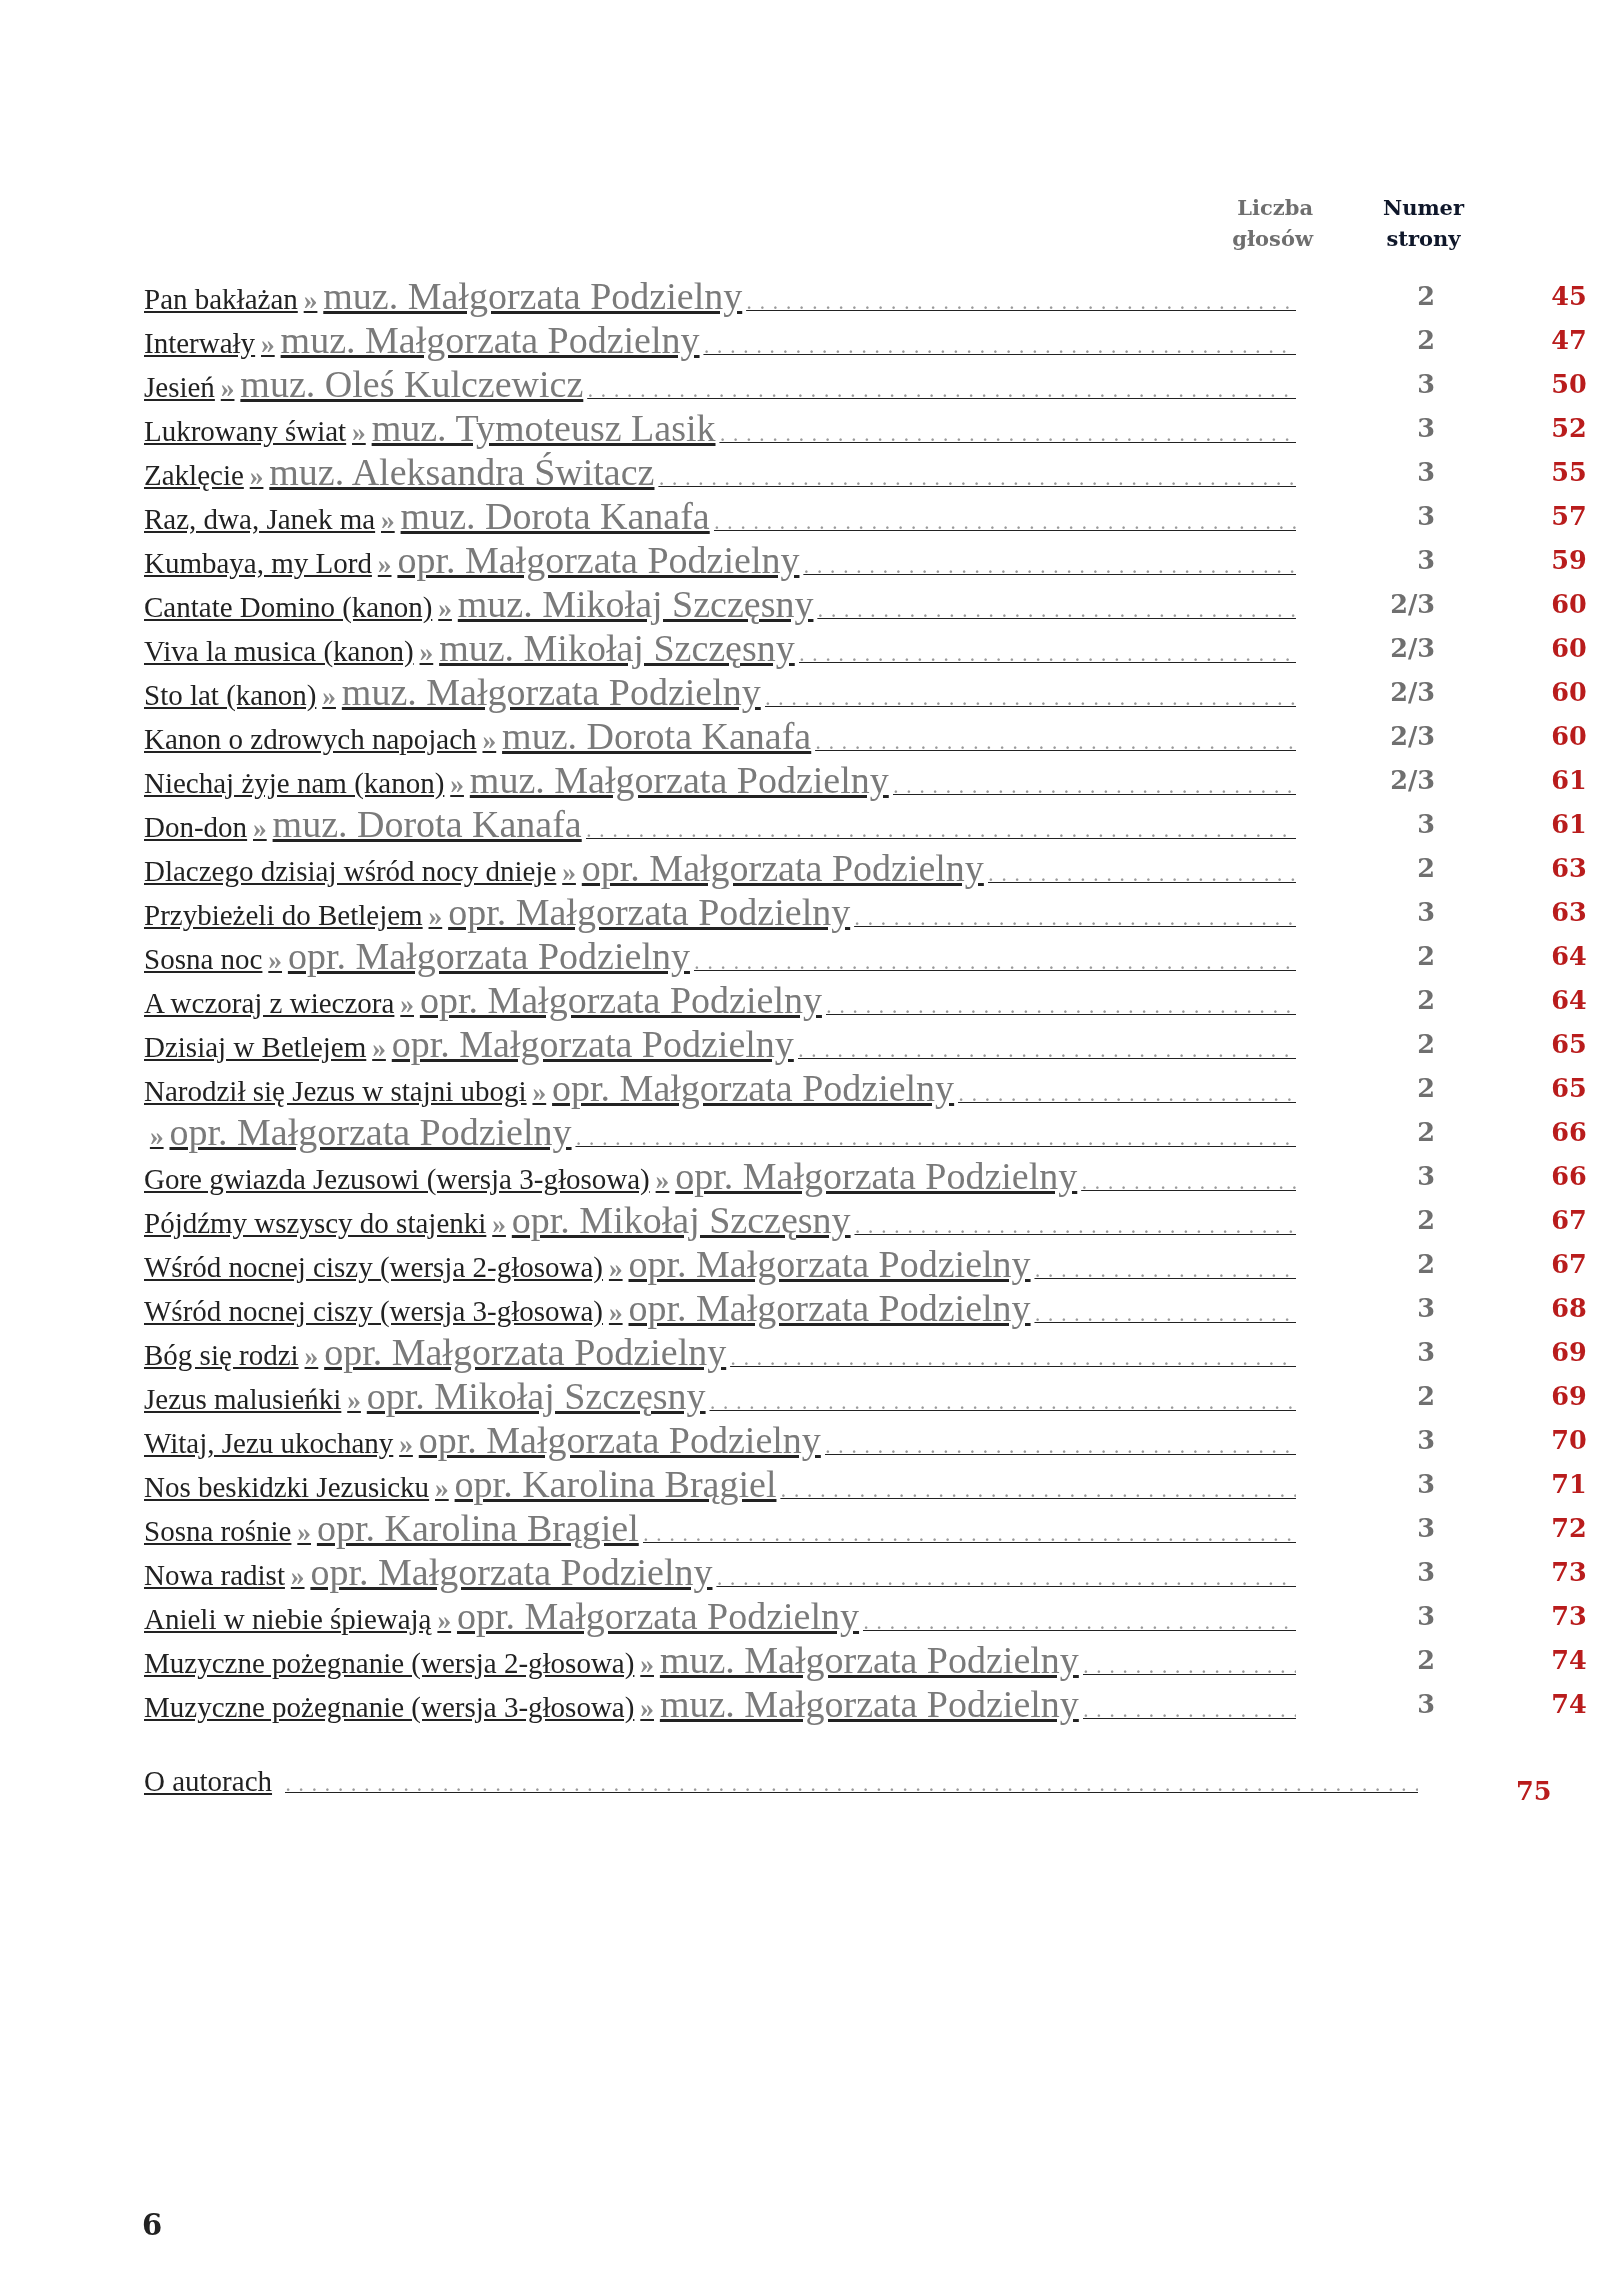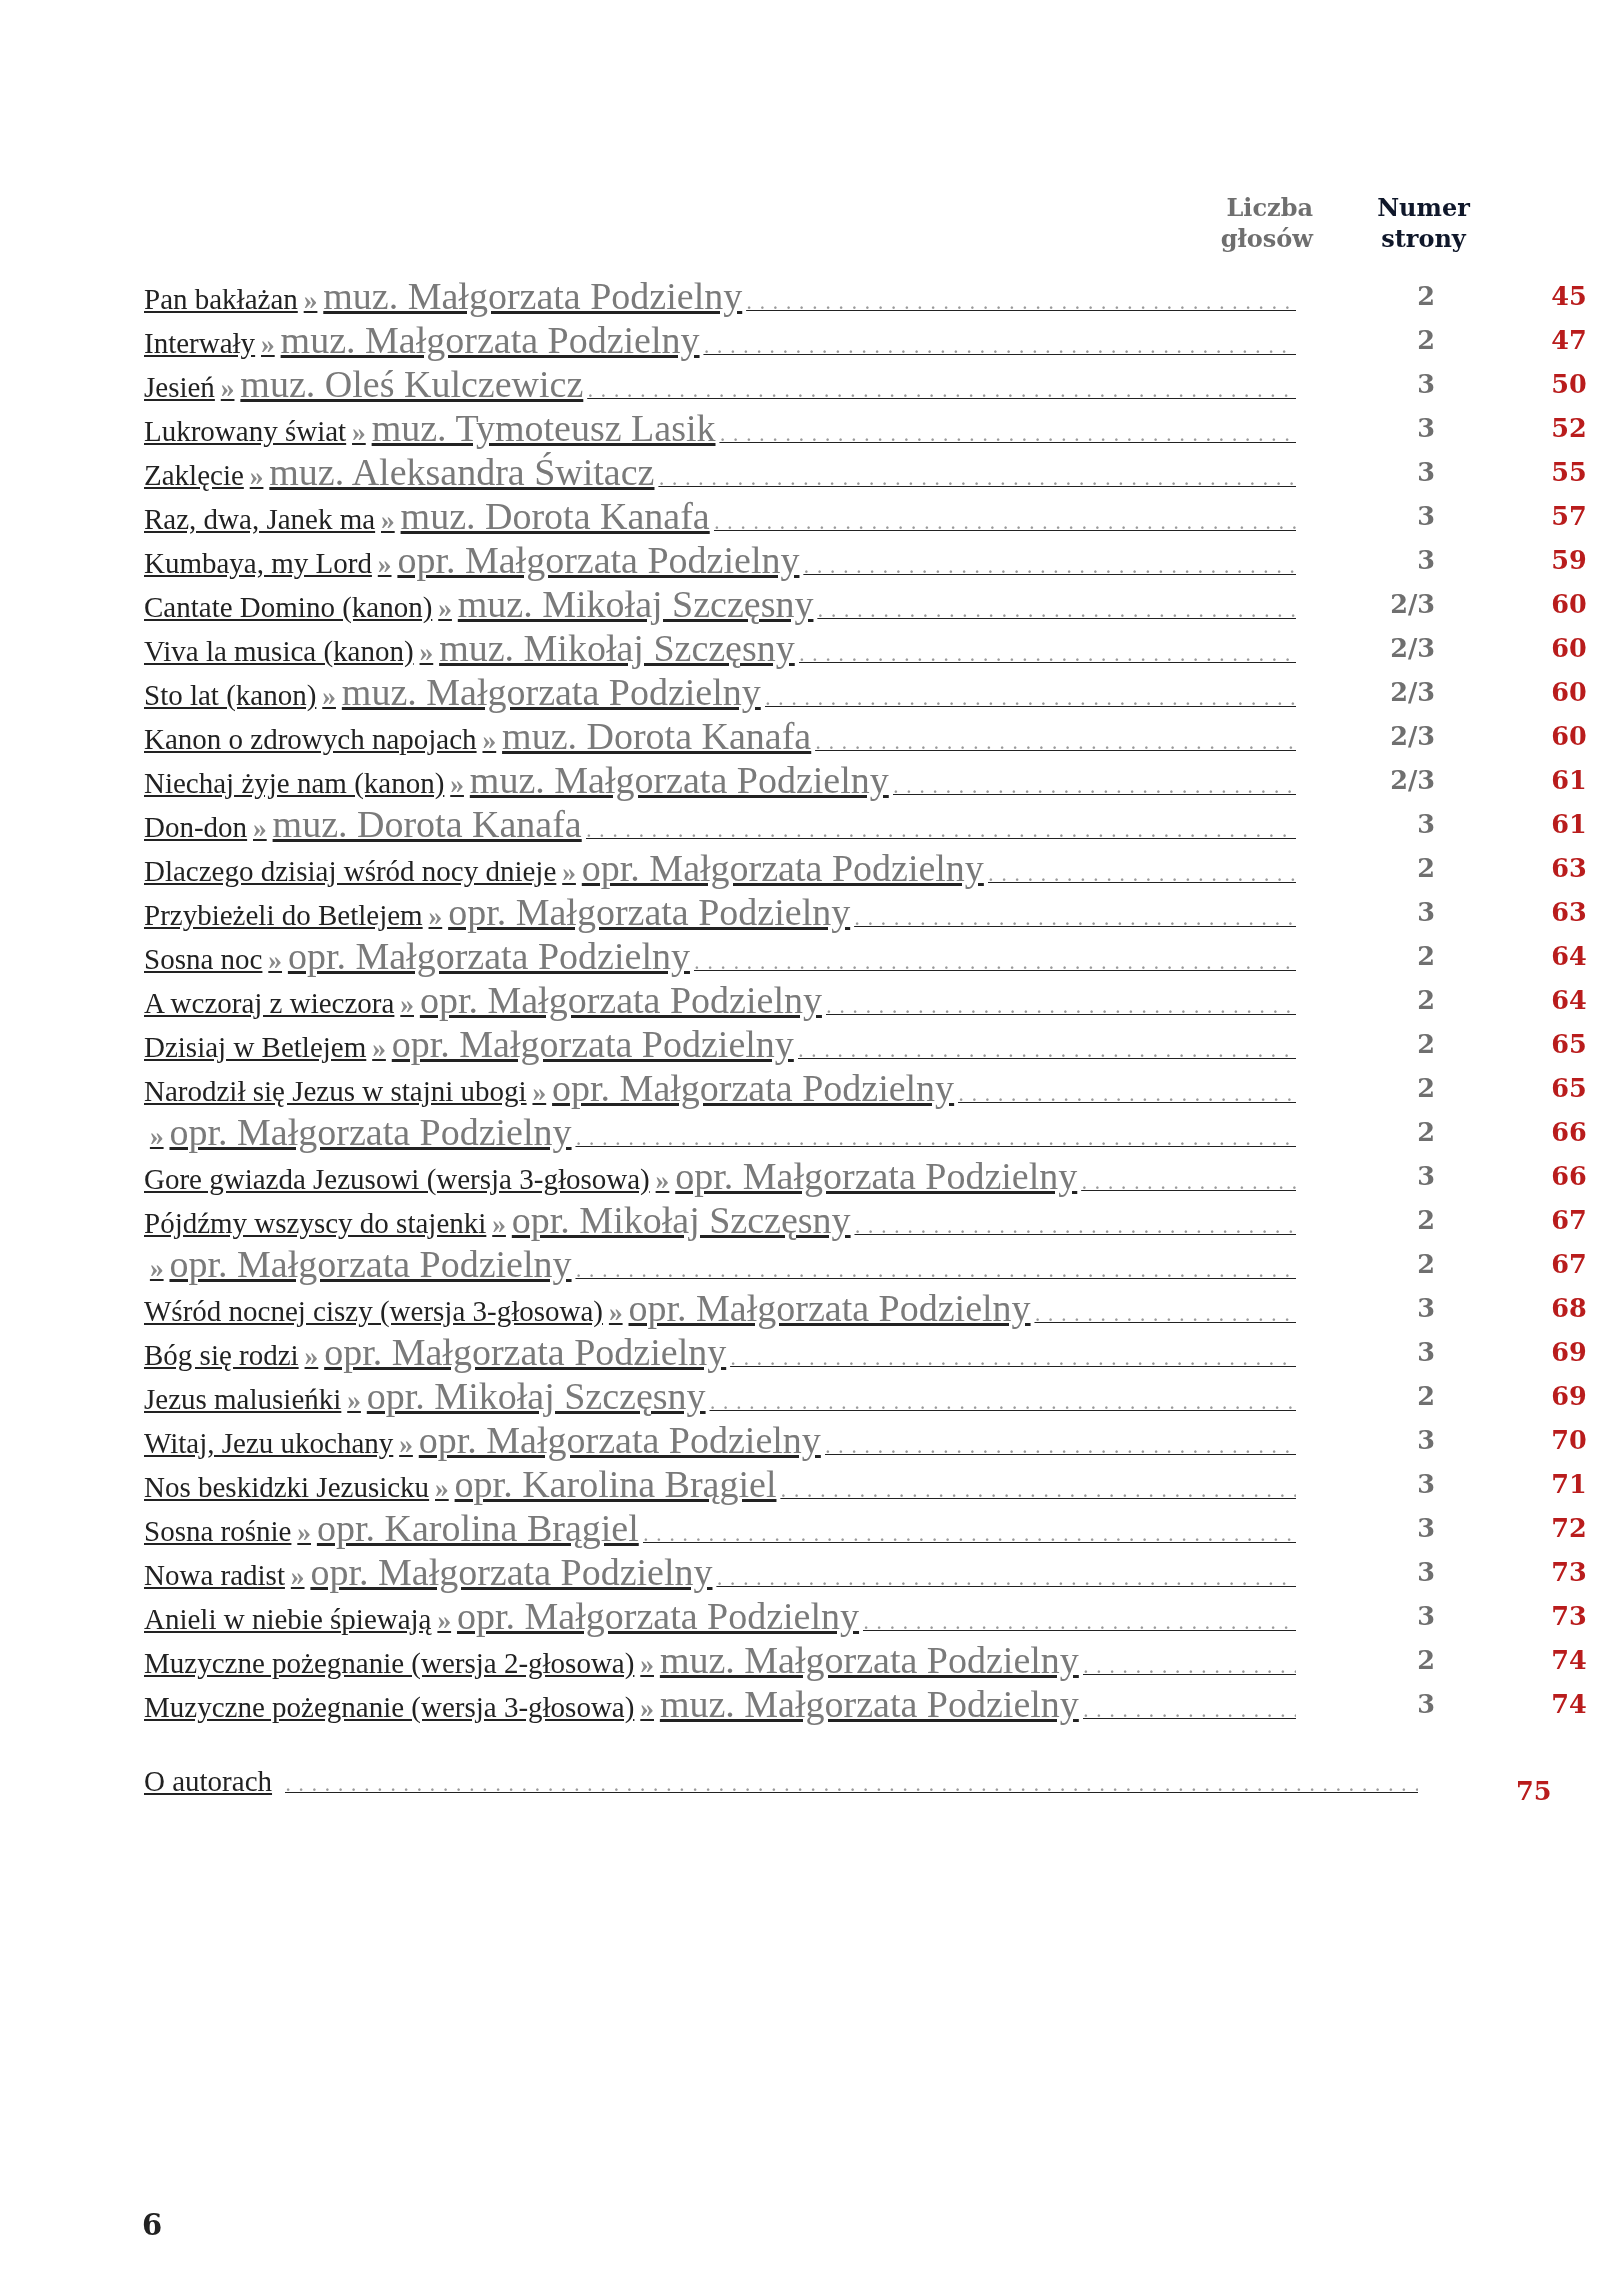--- a/index.html
+++ b/index.html
@@ -1,18 +1,18 @@
 <!DOCTYPE html>
 <html><head>
 <meta charset="utf-8">
 <style>
   html, body { margin:0; padding:0; background:#ffffff; }
   body { width:1621px; height:2293px; position:relative; overflow:hidden;
          font-family:"DejaVu Serif", "Liberation Serif", serif; color:#222; }
-  .hdr { position:absolute; top:192px; font-weight:bold; font-size:24px; line-height:31px; text-align:right; }
+  .hdr { position:absolute; top:192px; font-weight:bold; font-size:21px; line-height:31px; text-align:right; }
   .hdr-voices { left:1166px; width:147px; color:#6f6f6f; }
   .hdr-page { left:1367px; width:113px; color:#0f172a; text-align:center; }
   .toc { position:absolute; left:144px; top:274px; width:1313px; }
   .row { position:relative; height:44px; display:flex; align-items:center; font-size:26.5px; }
   .entry { flex:0 0 1152px; display:flex; align-items:baseline; overflow:hidden; white-space:nowrap;text-decoration:underline; }
   .title { color:#222; flex:0 0 auto; font-family:"Liberation Serif", serif; font-size:29px; }
   .sep { color:#8a8a8a; font-weight:bold; margin:0 5.9px; flex:0 0 auto; font-family:"Liberation Serif", serif; font-size:27.4px; }
   .author { color:#7a7a7a; flex:0 0 auto; font-family:"Liberation Serif", serif; font-size:38px; }
   .leader { flex:1 1 auto; overflow:hidden; color:#9a9a9a; margin-left:3.9px; letter-spacing:6.9px; font-size:19.6px; }
   .leader::after { content:"........................................................................................................................................................................................................"; }
@@ -250,20 +250,21 @@
       <span class="title">Pójdźmy wszyscy do stajenki</span>
       <span class="sep">»</span>
       <span class="author">opr. Mikołaj Szczęsny</span>
       <span class="leader"></span>
     </div>
     <span class="voices">2</span>
     <span class="page">67</span>
   </div>
     <div class="row">
     <div class="entry">
+      <span class="title">Wśród nocnej ciszy (wersja 2-głosowa)</span>
       <span class="sep">»</span>
       <span class="author">opr. Małgorzata Podzielny</span>
       <span class="leader"></span>
     </div>
     <span class="voices">2</span>
     <span class="page">67</span>
   </div>
     <div class="row">
     <div class="entry">
       <span class="title">Wśród nocnej ciszy (wersja 3-głosowa)</span>

